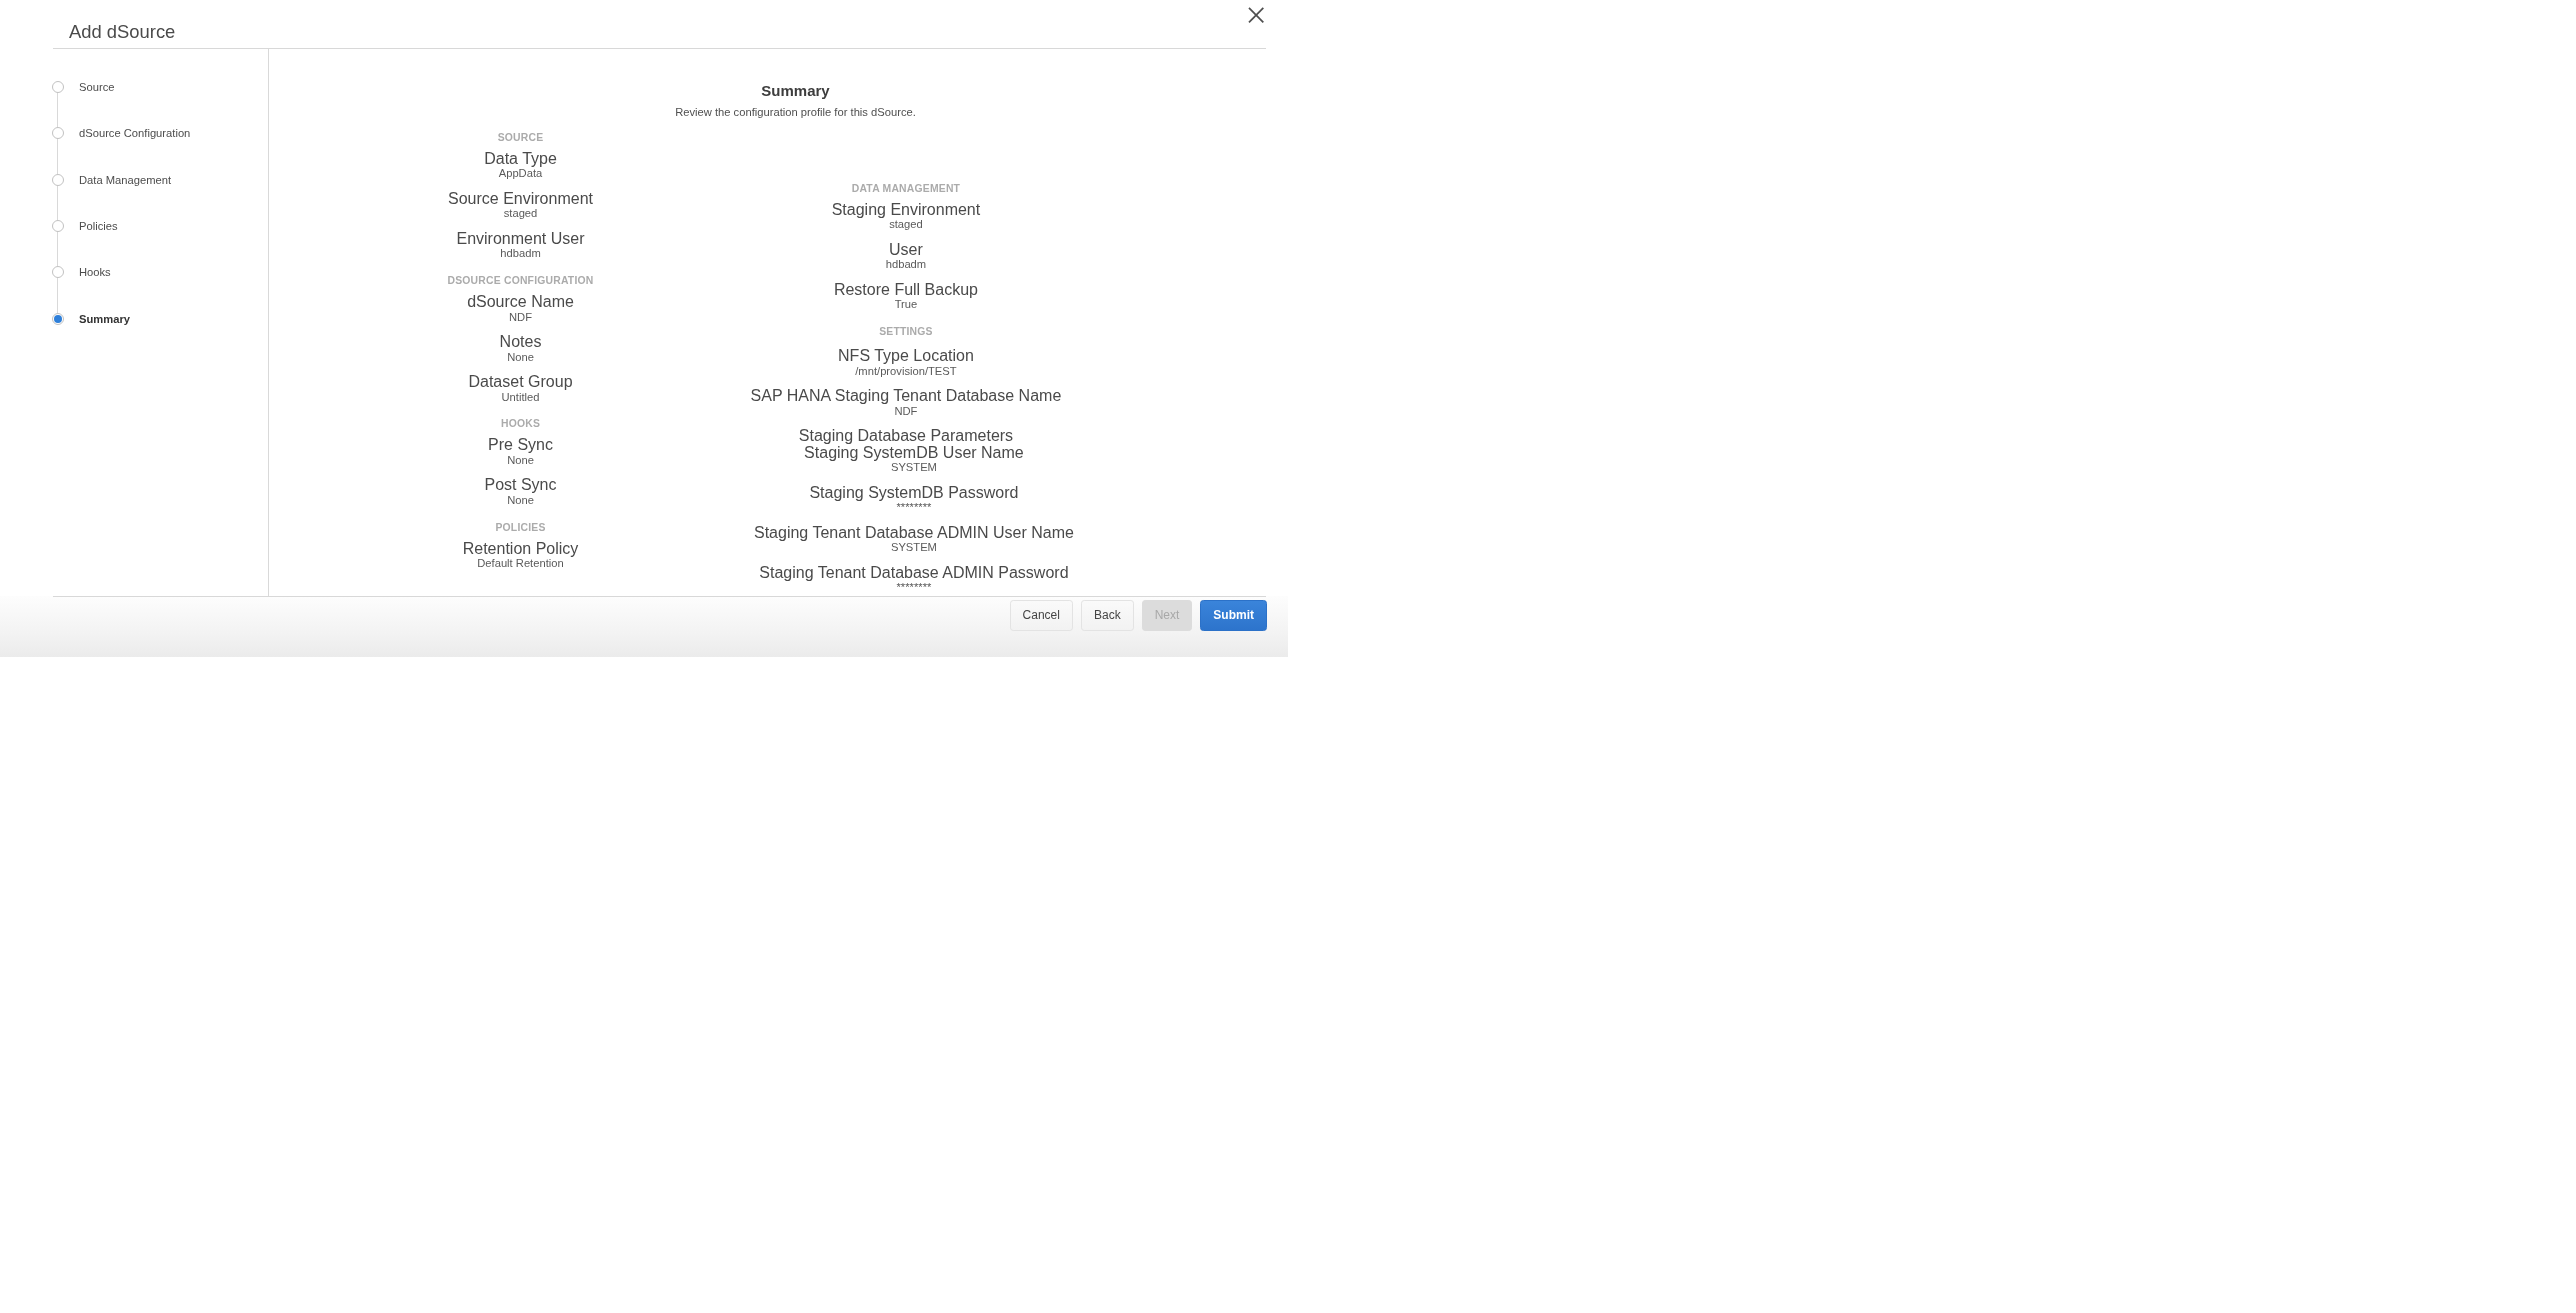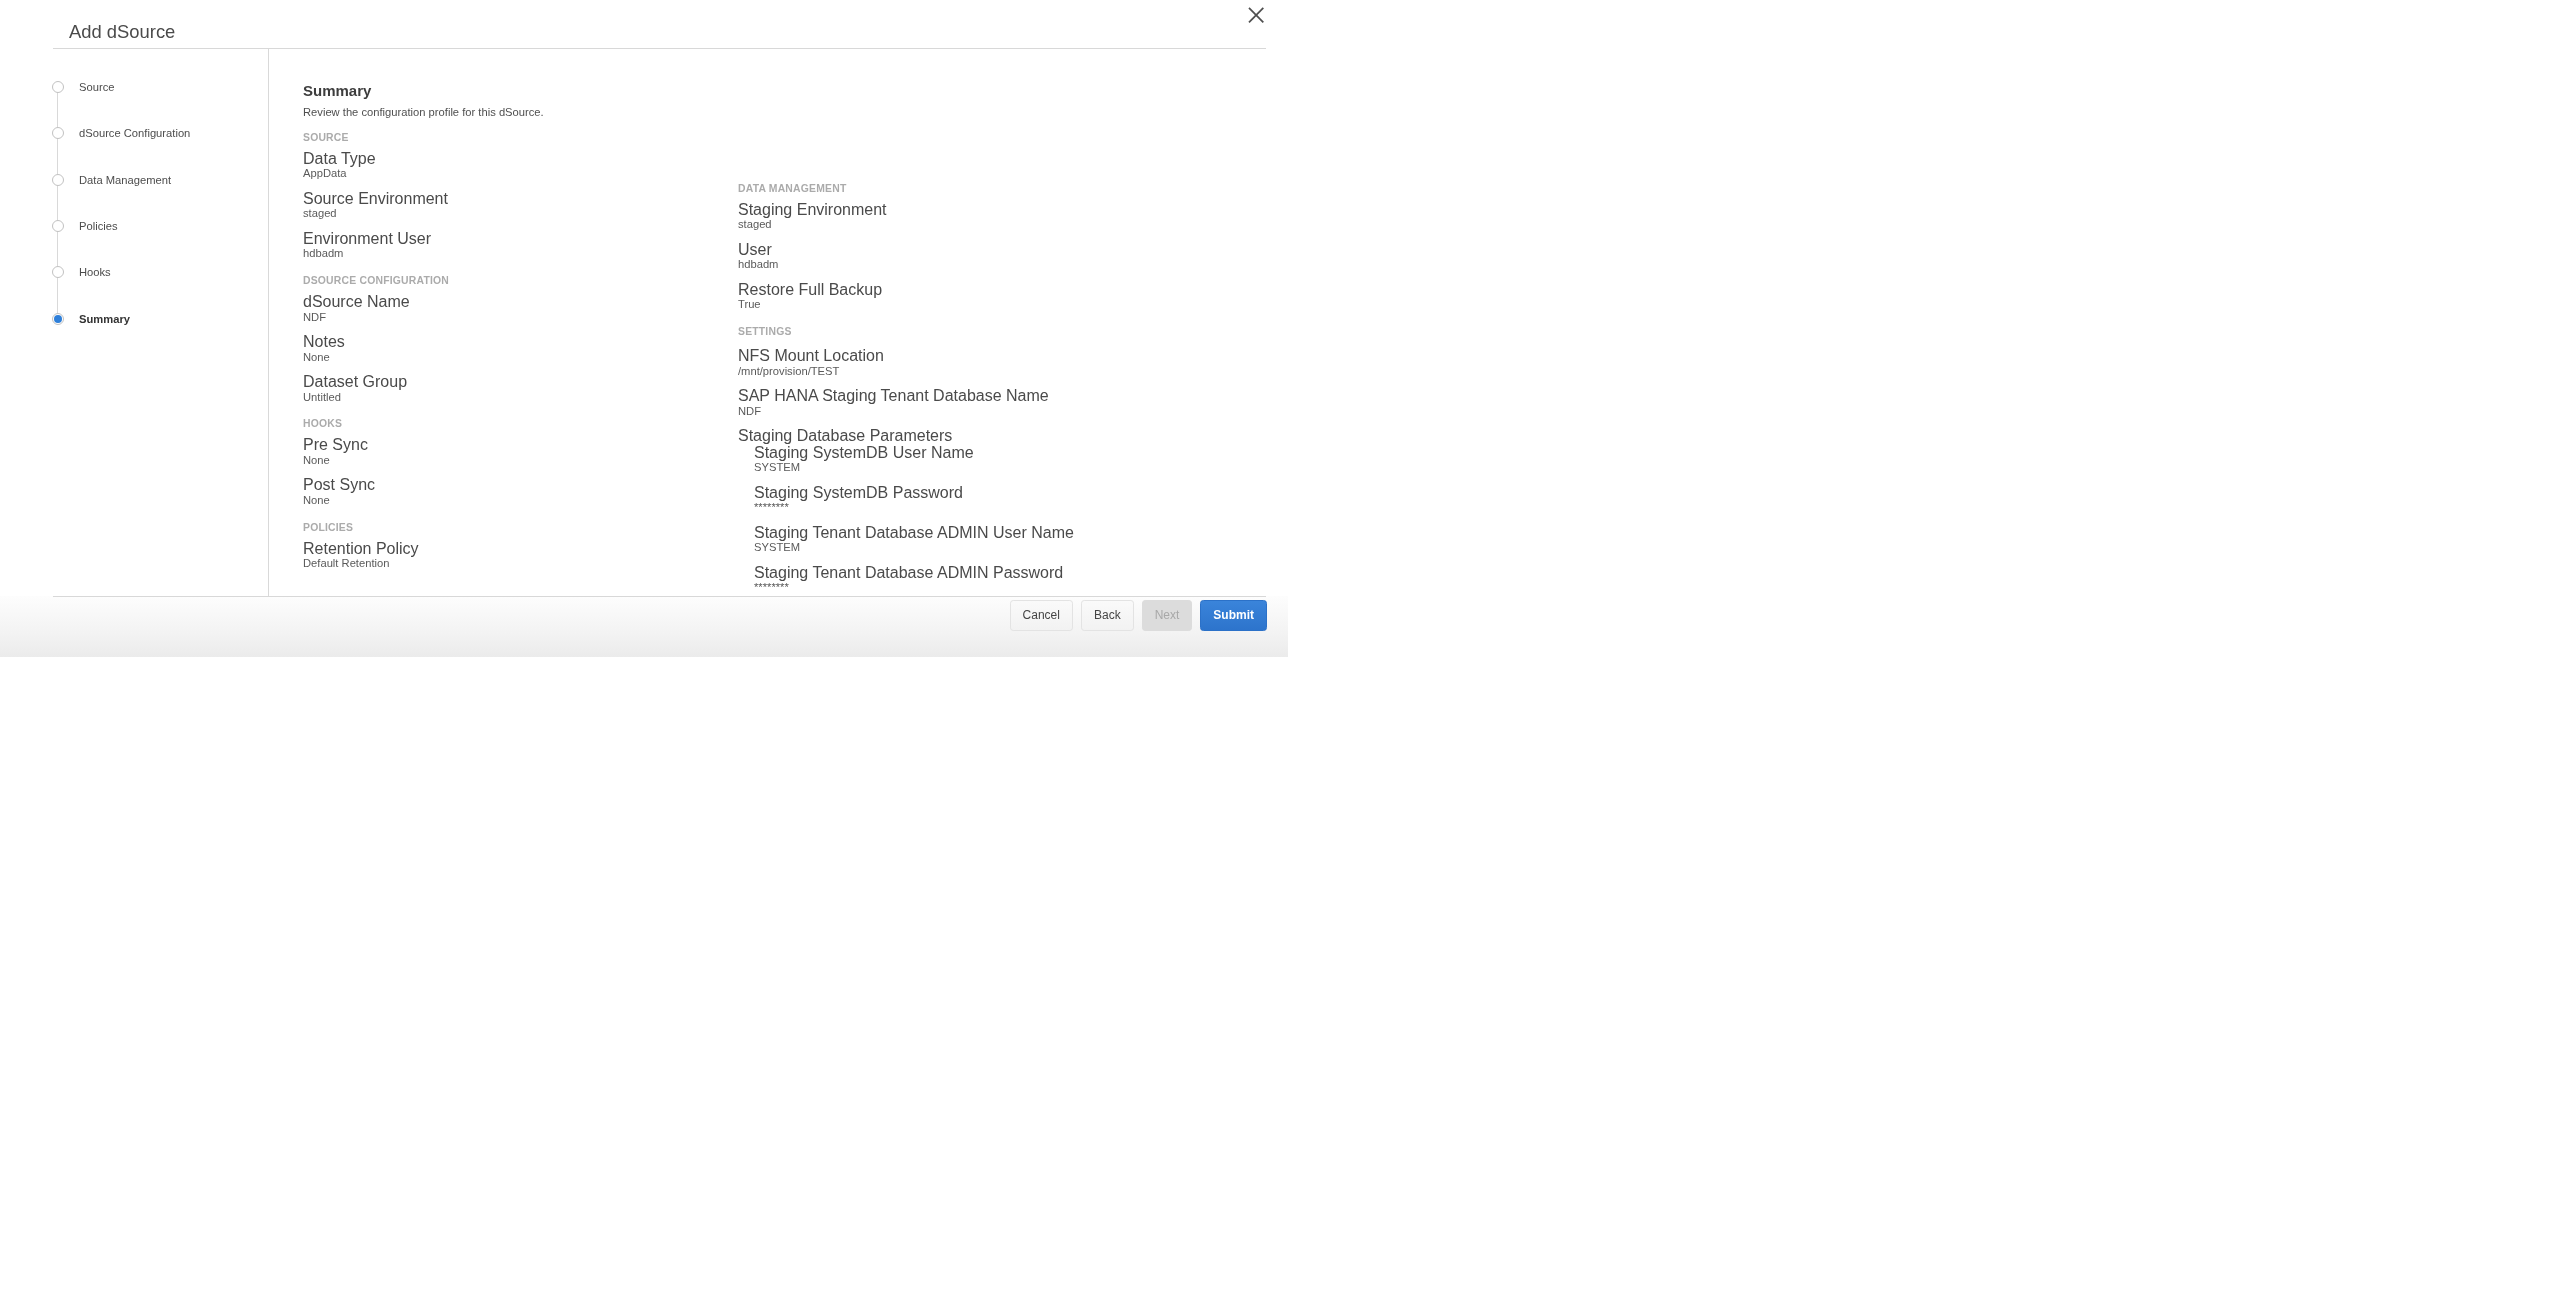--- a/index.html
+++ b/index.html
@@ -10,21 +10,21 @@
 
   
   .dlg-title { position:absolute; left:53px; top:4px; font-size:18.4px; line-height:24px;
                font-weight:400; color:#4a4a4a; margin:16px; }
   .close-btn { position:absolute; top:2.4px; right:19px; width:25.5px; height:25.5px;
                background:transparent; border:none; padding:1.6px; cursor:pointer; }
   .header-divider { position:absolute; top:48px; left:53px; width:1213px; height:0.8px;
                     background:#d8d8d8; }
 
   
-  .dlg-body { position:absolute; top:49px; left:0; right:0; bottom:61px; }
+  .dlg-body { position:absolute; top:49px; left:0; right:0; bottom:61px;text-align:center; }
 
   
   .sidebar { position:absolute; left:0; top:0; width:269px; height:100%;
              border-right:0.8px solid #d9d9d9; }
   .steps-connector { position:absolute; left:57px; top:38px; height:231px; width:0.8px;
                      background:#d9d9d9; }
   .step { position:absolute; left:0; height:14.4px; width:100%; cursor:pointer; }
   .step .radio { position:absolute; left:52px; top:0.8px; width:12px; height:12px;
                  border:0.8px solid #c2c2c2; border-radius:50%; background:#fff; }
   .step.active .radio::after { content:""; position:absolute; left:1.2px; top:1.2px;
@@ -192,21 +192,21 @@
             </div>
             <div class="field">
               <div class="f-label">Restore Full Backup</div>
               <div class="f-value">True</div>
             </div>
           </section>
 
           <section class="section">
             <h3 class="section-title">SETTINGS</h3>
             <div class="field gap-lg">
-              <div class="f-label">NFS Mount Location</div>
+              <div class="f-label">NFS Type Location</div>
               <div class="f-value">/mnt/provision/TEST</div>
             </div>
             <div class="field">
               <div class="f-label">SAP HANA Staging Tenant Database Name</div>
               <div class="f-value">NDF</div>
             </div>
             <div class="field group">
               <div class="f-label">Staging Database Parameters</div>
             </div>
             <div class="field indent">

